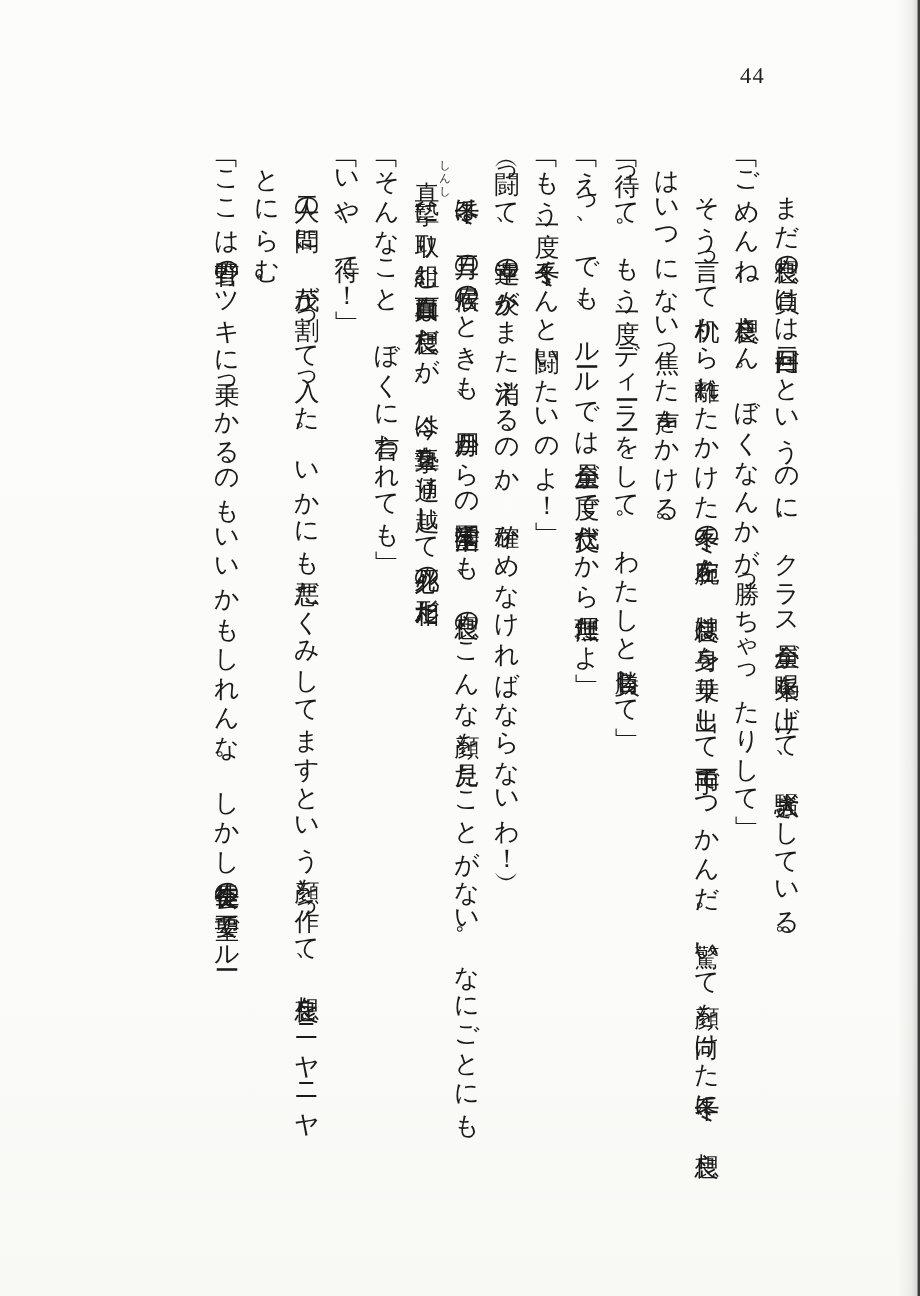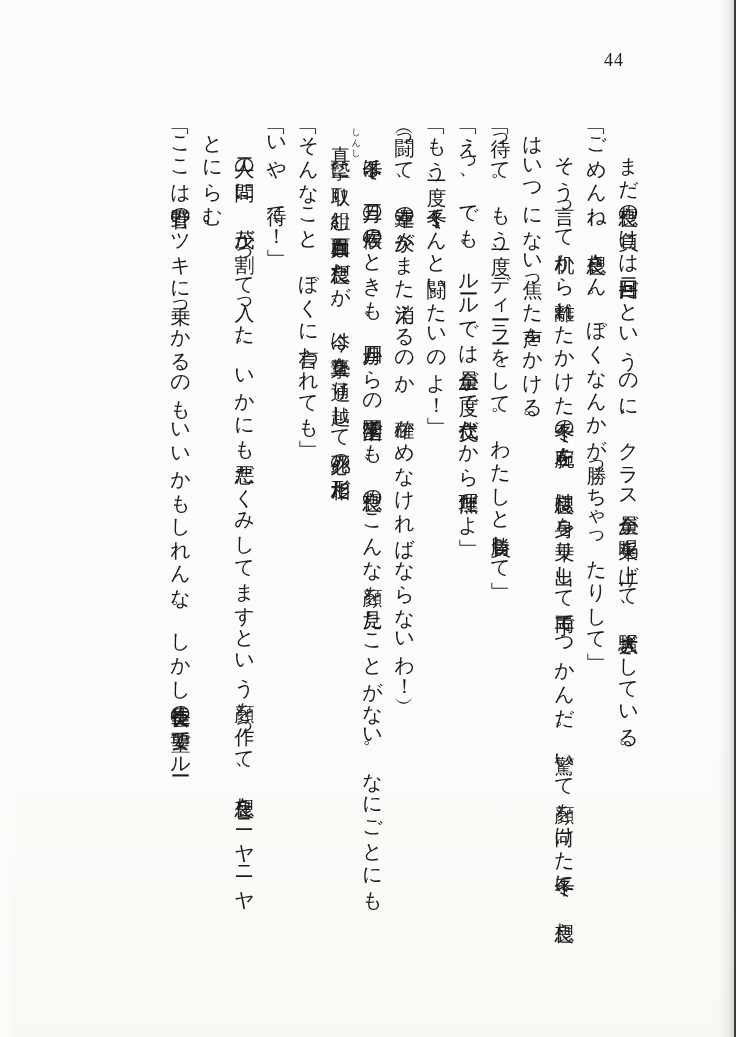--- a/index.html
+++ b/index.html
@@ -10,21 +10,20 @@
     width: 736px;
     height: 1037px;
     position: relative;
     overflow: hidden;
     background: #fbfbf9;
   }
   .page {
     position: absolute;
     inset: 0;
     background: linear-gradient(180deg, #fcfcfa 0%, #fbfbf9 70%, #f8f8f5 100%);
-    margin-left: 12px;
   }
   .page-number {
     position: absolute;
     top: 50px;
     left: 592px;
     font-family: "Liberation Serif", "DejaVu Serif", serif;
     font-size: 18px;
     letter-spacing: 1px;
     color: #1f1f1f;
   }

